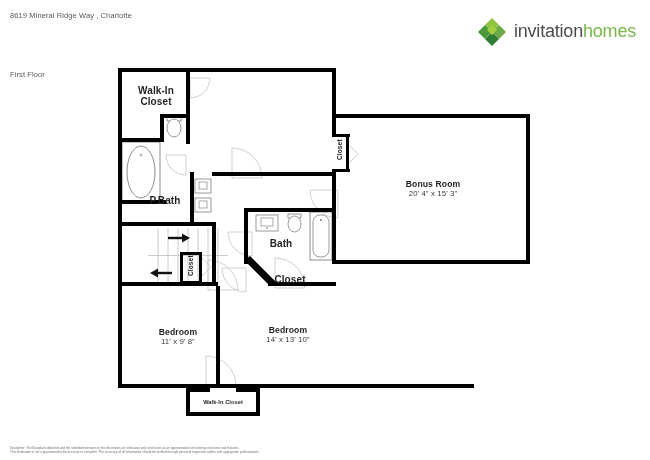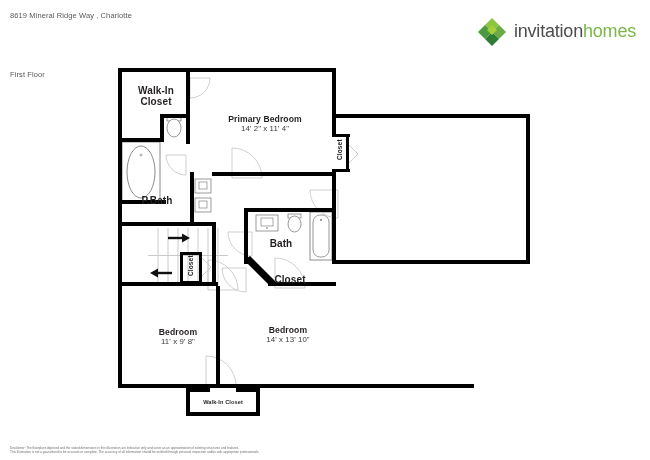--- a/index.html
+++ b/index.html
@@ -293,33 +293,33 @@
       <rect x="186" y="388" width="24" height="4"></rect>
       <rect x="236" y="388" width="24" height="4"></rect>
     </g>
   </svg>
 
   <div class="rlabel small" style="left:128px; top:85px; width:56px;">
     <span class="nm">Walk-In</span>
     <span class="nm">Closet</span>
   </div>
 
-  <div class="rlabel" style="left:205px; top:115px; width:120px;">
-    <span class="nm">Primary Bedroom</span>
-    <span class="dim">14' 2" x 11' 4"</span>
-  </div>
-
-  <div class="rlabel small" style="left:127px; top:195px; width:60px;">
+
+  <div class="rlabel small" style="left:135px; top:195px; width:60px;">
     <span class="nm">P.Bath</span>
   </div>
 
   <div class="rlabel vert" style="left:323px; top:146px; width:34px; transform:rotate(-90deg);">
     <span class="nm">Closet</span>
   </div>
 
+  <div class="rlabel" style="left:373px; top:180px; width:120px;">
+    <span class="nm">Bonus Room</span>
+    <span class="dim">20' 4" x 15' 3"</span>
+  </div>
 
   <div class="rlabel small" style="left:258px; top:238px; width:46px;">
     <span class="nm">Bath</span>
   </div>
 
   <div class="rlabel small" style="left:262px; top:274px; width:56px;">
     <span class="nm">Closet</span>
   </div>
 
   <div class="rlabel vert" style="left:174px; top:262px; width:34px; transform:rotate(-90deg);">

